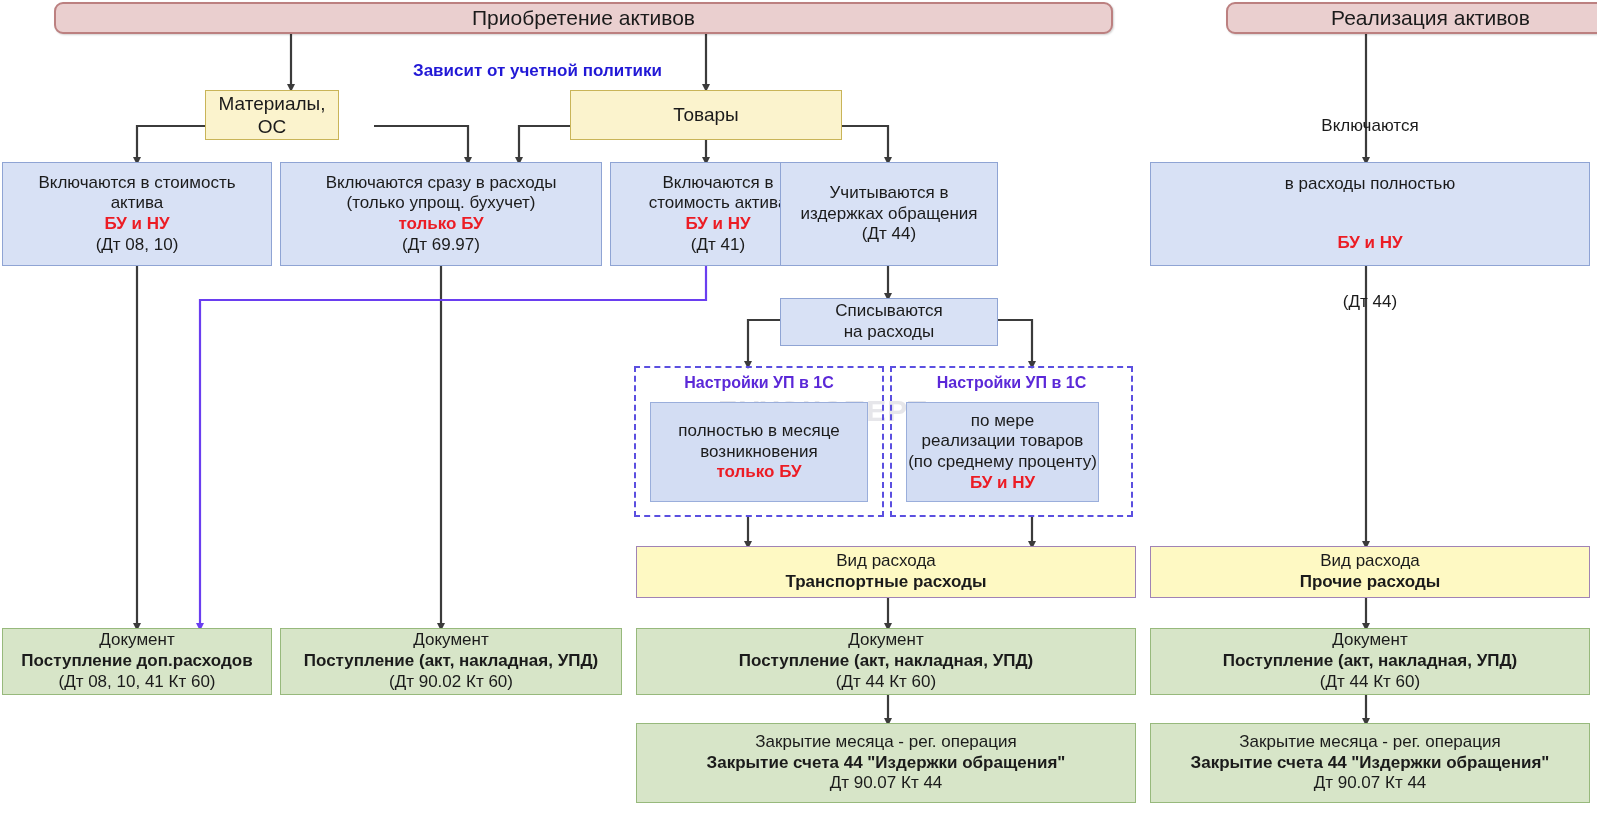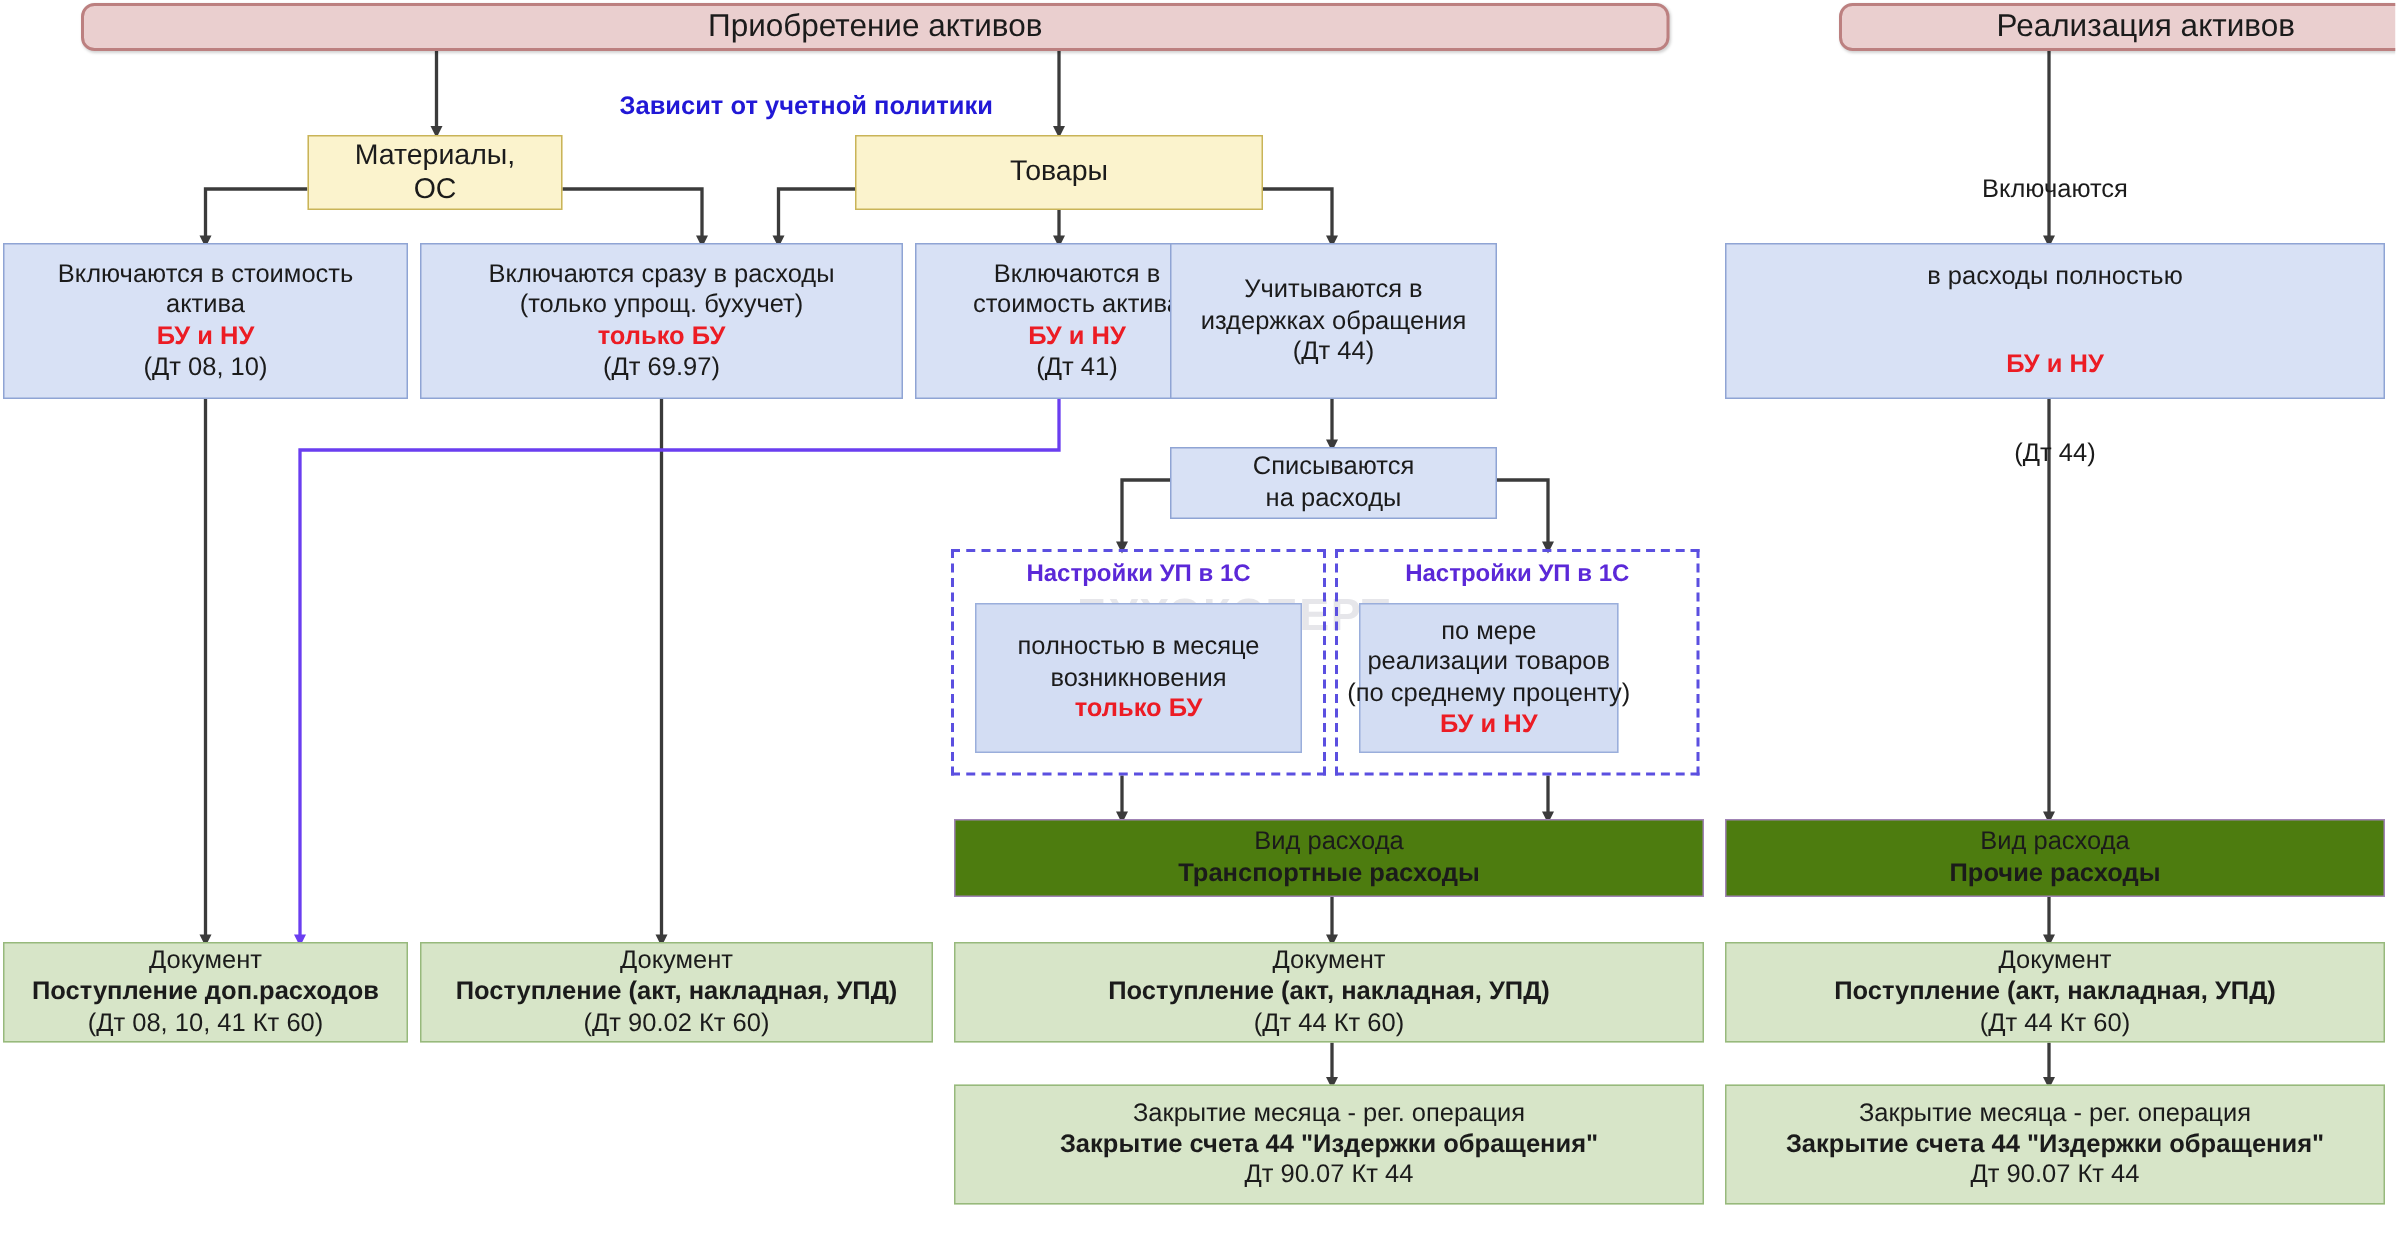--- a/index.html
+++ b/index.html
@@ -52,21 +52,21 @@
     color: #1b1b1b;
   }
   .blu2 {
     background: #d3ddf3;
     border: 1px solid #9aaedb;
     font-size: 17px;
     color: #1b1b1b;
   }
   
   .pur {
-    background: #4d7c0f;
+    background: #fef9c3;
     border: 1px solid #a083b5;
     font-size: 17px;
     color: #1b1b1b;
   }
   
   .grn {
     background: #d7e5c8;
     border: 1px solid #97b97c;
     font-size: 17px;
     color: #1b1b1b;
@@ -196,21 +196,21 @@
   <div class="box hdr" style="left:8px; top:2px; width:1059px; height:32px;">
     <span class="ln">Приобретение активов</span>
   </div>
 
   <div class="box hdr" style="left:1180px; top:2px; width:409px; height:32px;">
     <span class="ln">Реализация активов</span>
   </div>
 
   <div class="policy-label" style="left:413px; top:61px;">Зависит от учетной политики</div>
 
-  <div class="box yel" style="left:205px; top:90px; width:170px; height:50px;">
+  <div class="box yel" style="left:205px; top:90px; width:134px; height:50px;">
     <span class="ln">Материалы,</span>
     <span class="ln">ОС</span>
   </div>
 
   <div class="box yel" style="left:570px; top:90px; width:272px; height:50px;">
     <span class="ln">Товары</span>
   </div>
 
   <div class="box blu" style="left:2px; top:162px; width:270px; height:104px;">
     <span class="ln">Включаются в стоимость</span>
@@ -256,21 +256,21 @@
   </div>
   <div class="box blu2" style="left:650px; top:402px; width:218px; height:100px;">
     <span class="ln">полностью в месяце</span>
     <span class="ln">возникновения</span>
     <span class="ln red">только БУ</span>
   </div>
 
   <div class="dashed" style="left:890px; top:366px; width:243px; height:151px;">
     <div class="dashcap">Настройки УП в 1С</div>
   </div>
-  <div class="box blu2" style="left:906px; top:402px; width:173px; height:100px;">
+  <div class="box blu2" style="left:906px; top:402px; width:193px; height:100px;">
     <span class="ln">по мере</span>
     <span class="ln">реализации товаров</span>
     <span class="ln">(по среднему проценту)</span>
     <span class="ln red">БУ и НУ</span>
   </div>
 
   <div class="box pur" style="left:636px; top:546px; width:500px; height:52px;">
     <span class="ln">Вид расхода</span>
     <span class="ln bold">Транспортные расходы</span>
   </div>

